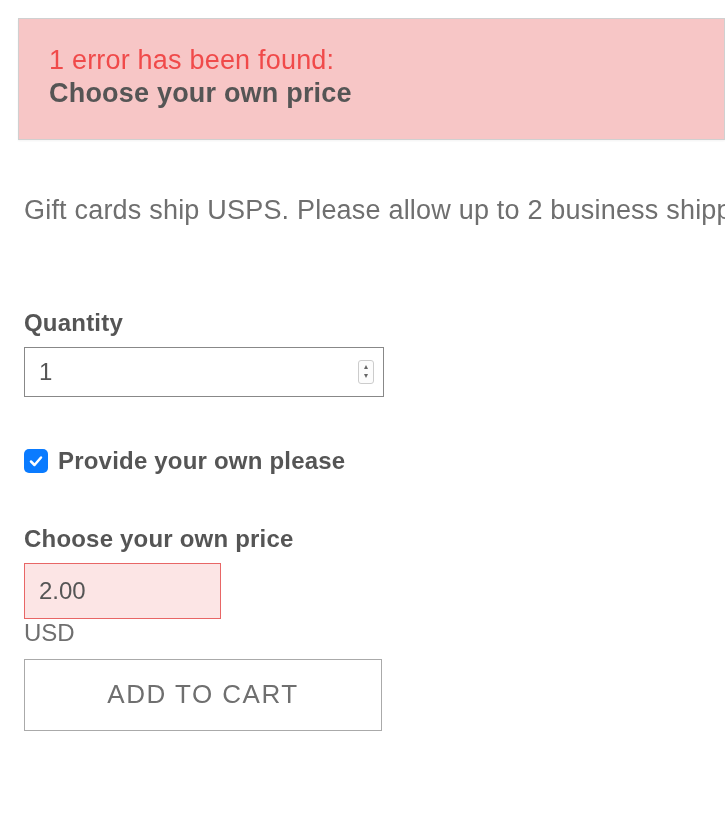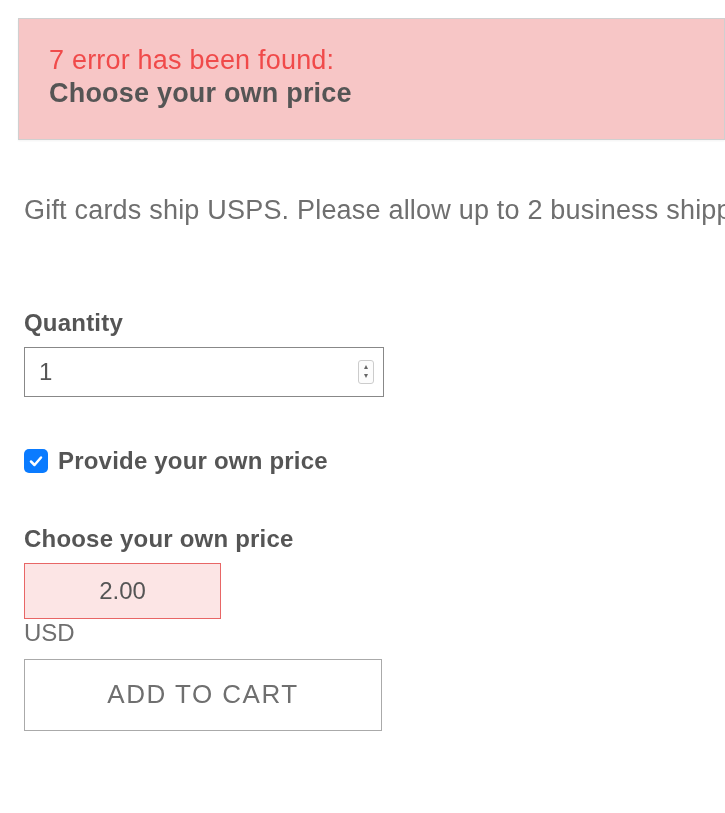--- a/index.html
+++ b/index.html
@@ -129,21 +129,20 @@
     }
     .price-input {
       width: 197px;
       height: 56px;
       border: 1px solid #e86666;
       background: #fce5e5;
       font-size: 24px;
       padding: 0 14px;
       color: #555;
       font-family: inherit;
-      text-align: center;
     }
     .currency {
       color: #6f6f6f;
       font-size: 24px;
       font-weight: 400;
     }
     .add-button {
       margin-top: 12px;
       width: 358px;
       height: 72px;
@@ -154,21 +153,21 @@
       font-weight: 400;
       letter-spacing: 1.5px;
       cursor: pointer;
       font-family: inherit;
     }
   </style>
 </head>
 <body>
 
 <div class="error-banner">
-  <div class="error-title">7 error has been found:</div>
+  <div class="error-title">1 error has been found:</div>
   <div class="error-detail">Choose your own price</div>
 </div>
 
 <div class="content">
   <div class="shipping-text">Gift cards ship USPS. Please allow up to 2 business shipping, please contact</div>
 
   <div class="form-section">
     <label class="label">Quantity</label>
     <div class="qty-wrapper">
       <input class="qty-input" value="1" style="">
@@ -178,21 +177,21 @@
       </div>
     </div>
   </div>
 
   <div class="checkbox-row">
     <div class="checkbox">
       <svg viewBox="0 0 16 16" fill="none" stroke="#fff" stroke-width="2.5" stroke-linecap="round" stroke-linejoin="round">
         <polyline points="3,8.5 6.5,12 13,4.5"></polyline>
       </svg>
     </div>
-    <span class="checkbox-label">Provide your own price</span>
+    <span class="checkbox-label">Provide your own please</span>
   </div>
 
   <div class="price-section">
     <label class="label">Choose your own price</label>
     <input class="price-input" value="2.00" style="">
     <div class="currency">USD</div>
     <button class="add-button">ADD TO CART</button>
   </div>
 </div>
 

